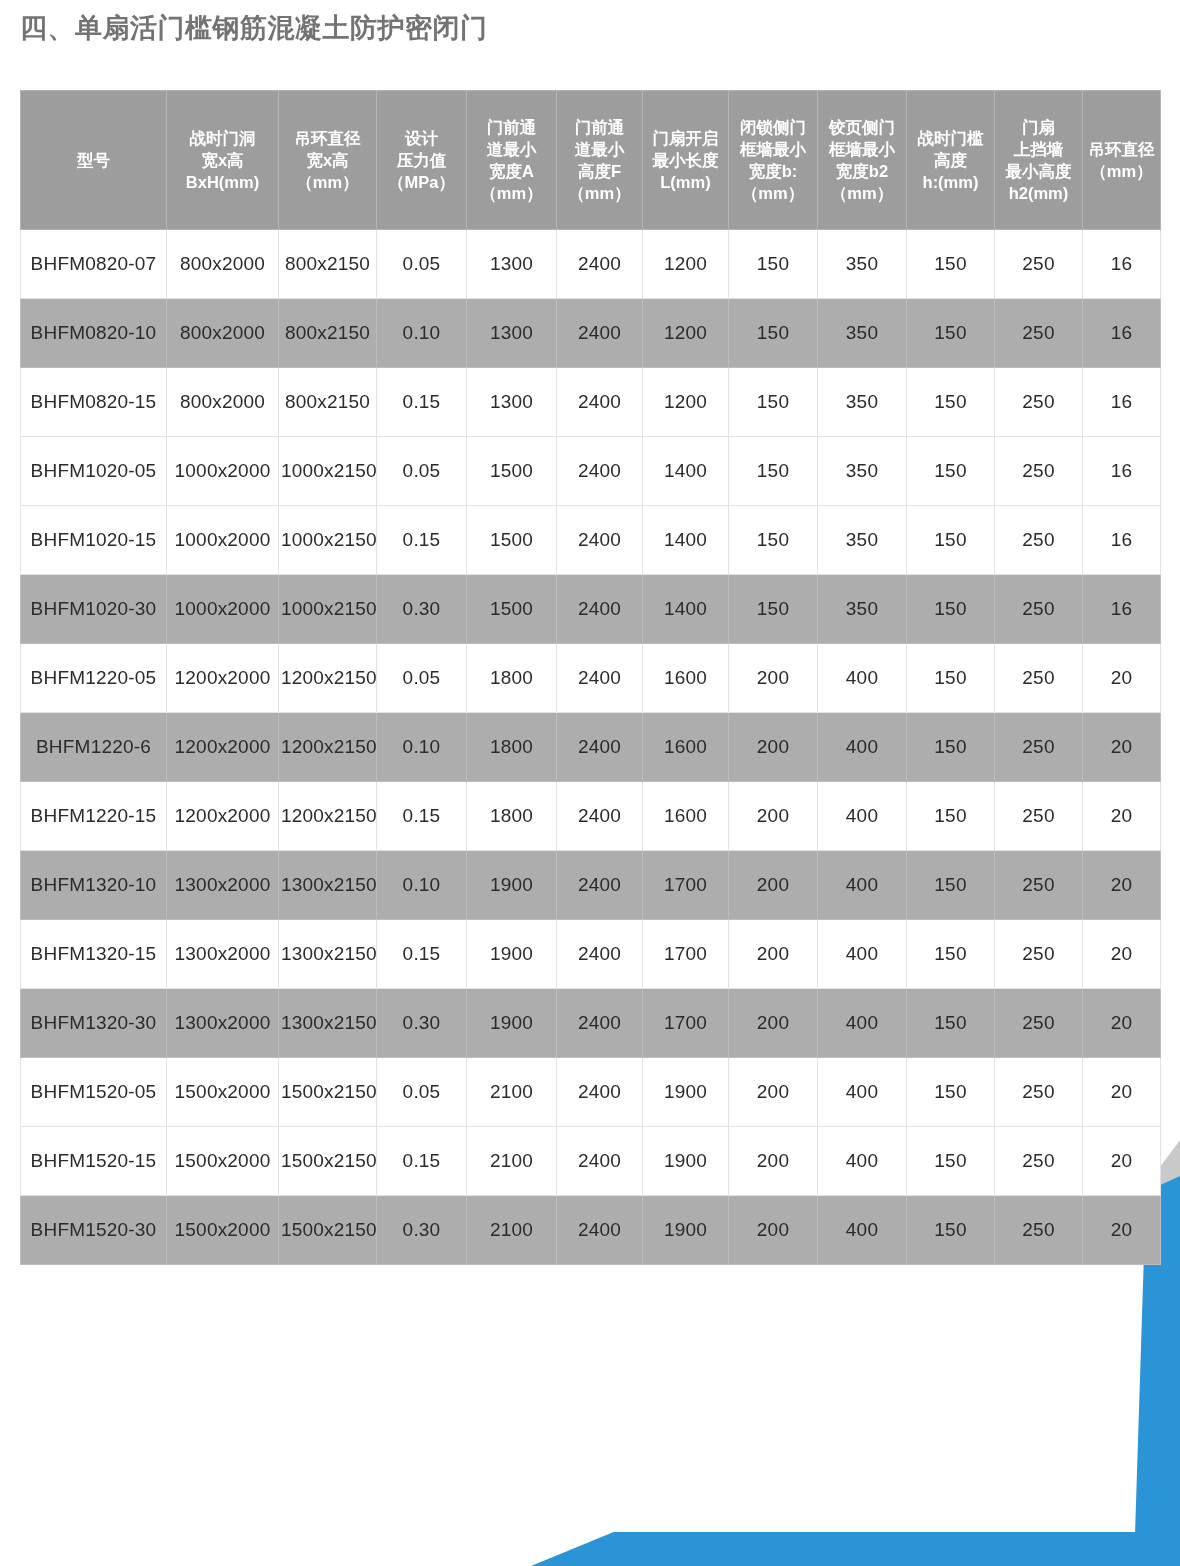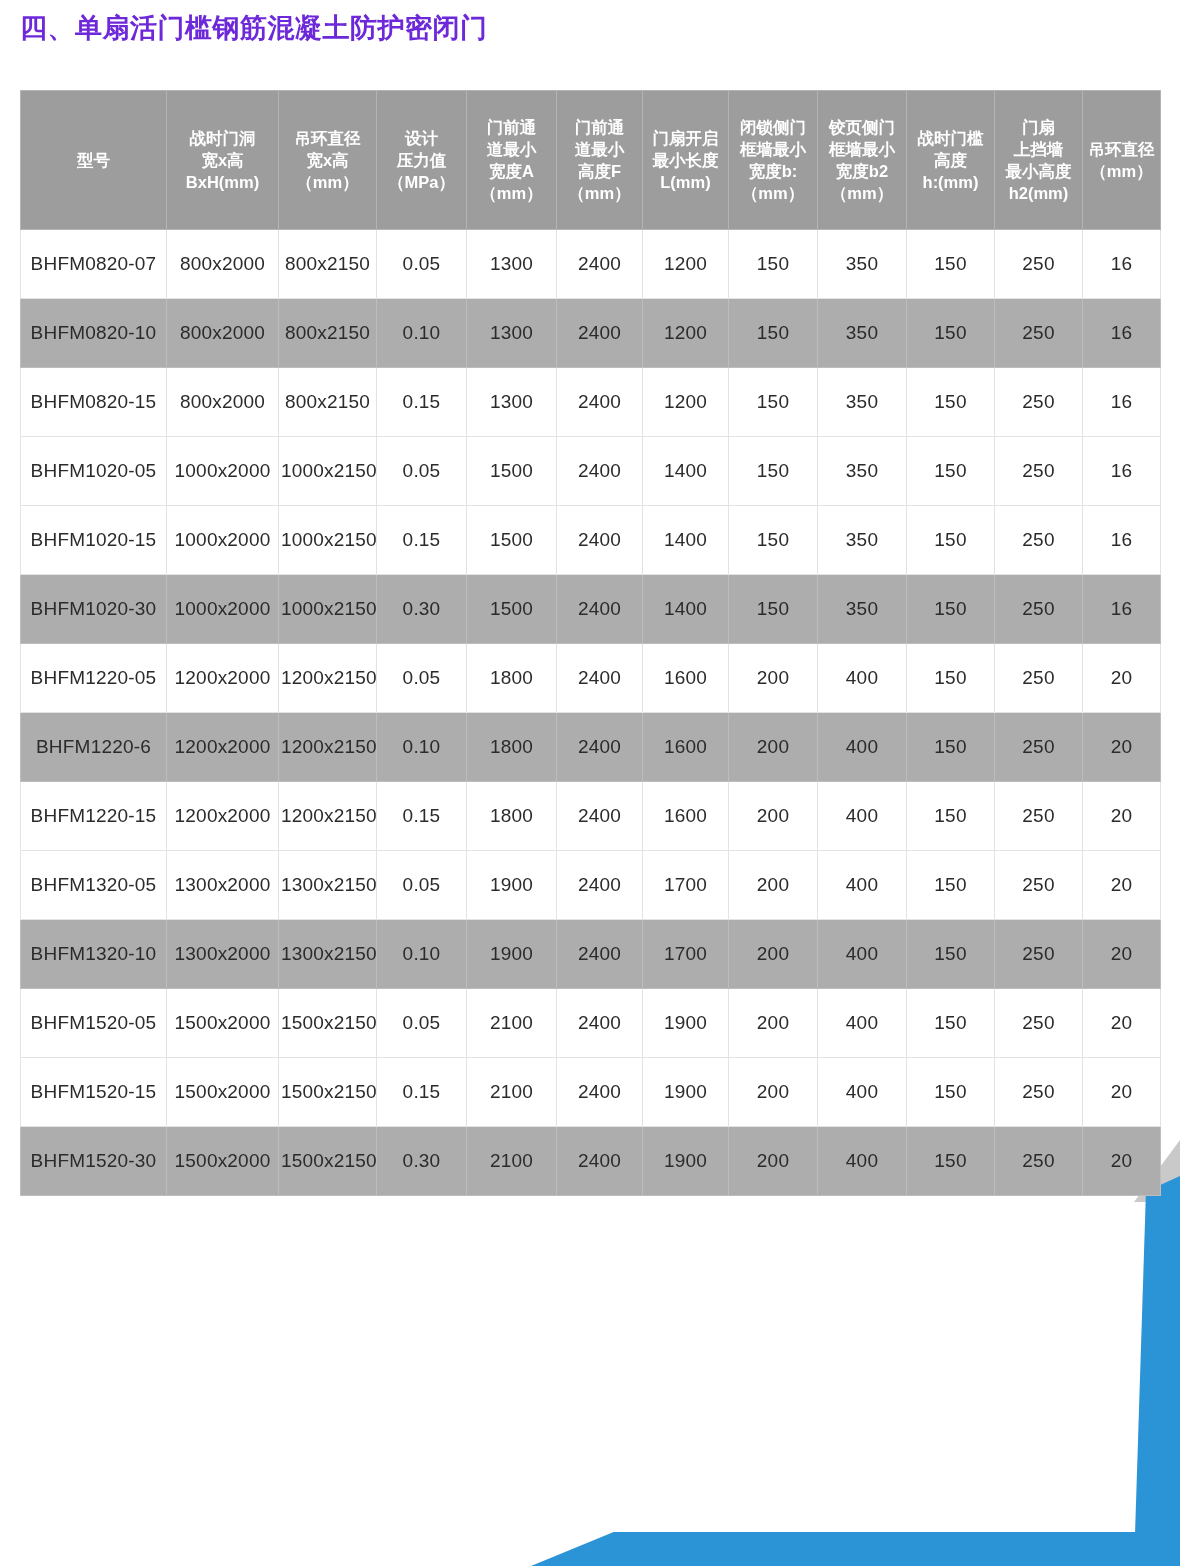--- a/index.html
+++ b/index.html
@@ -22,21 +22,21 @@
     box-sizing: border-box;
   }
 
   
   .page-title {
     position: absolute;
     left: 20px;
     top: 8px;
     font-size: 27px;
     font-weight: 700;
-    color: #6d28d9;
+    color: #737373;
     letter-spacing: 0.5px;
     line-height: 40px;
     white-space: nowrap;
   }
 
   
   .deco-gray-flag {
     position: absolute;
     right: 0;
     top: 1140px;
@@ -357,39 +357,53 @@
             <td>0.15</td>
             <td>1800</td>
             <td>2400</td>
             <td>1600</td>
             <td>200</td>
             <td>400</td>
             <td>150</td>
             <td>250</td>
             <td>20</td>
           </tr>
-          <tr class="row-odd">
-            <td>BHFM1320-05</td>
-            <td>1300x2000</td>
-            <td>1300x2150</td>
-            <td>0.05</td>
-            <td>1900</td>
-            <td>2400</td>
-            <td>1700</td>
-            <td>200</td>
-            <td>400</td>
-            <td>150</td>
-            <td>250</td>
-            <td>20</td>
-          </tr>
           <tr class="row-even">
             <td>BHFM1320-10</td>
             <td>1300x2000</td>
             <td>1300x2150</td>
             <td>0.10</td>
+            <td>1900</td>
+            <td>2400</td>
+            <td>1700</td>
+            <td>200</td>
+            <td>400</td>
+            <td>150</td>
+            <td>250</td>
+            <td>20</td>
+          </tr>
+          <tr class="row-odd">
+            <td>BHFM1320-15</td>
+            <td>1300x2000</td>
+            <td>1300x2150</td>
+            <td>0.15</td>
+            <td>1900</td>
+            <td>2400</td>
+            <td>1700</td>
+            <td>200</td>
+            <td>400</td>
+            <td>150</td>
+            <td>250</td>
+            <td>20</td>
+          </tr>
+          <tr class="row-even">
+            <td>BHFM1320-30</td>
+            <td>1300x2000</td>
+            <td>1300x2150</td>
+            <td>0.30</td>
             <td>1900</td>
             <td>2400</td>
             <td>1700</td>
             <td>200</td>
             <td>400</td>
             <td>150</td>
             <td>250</td>
             <td>20</td>
           </tr>
           <tr class="row-odd">

